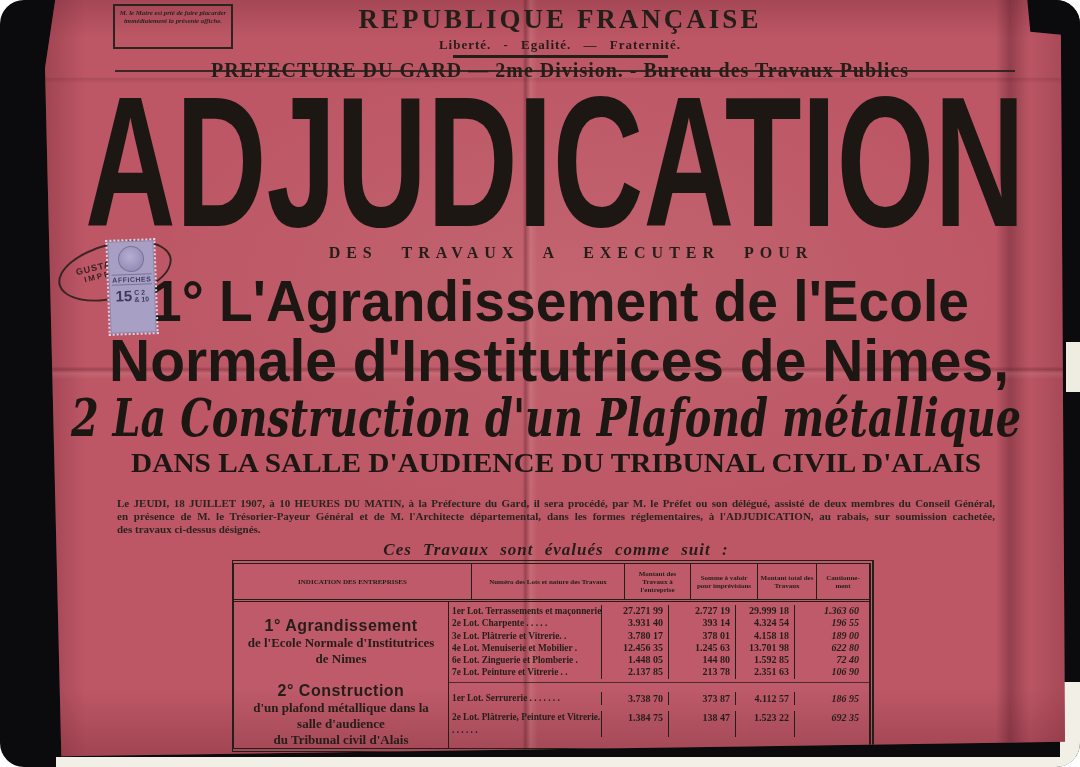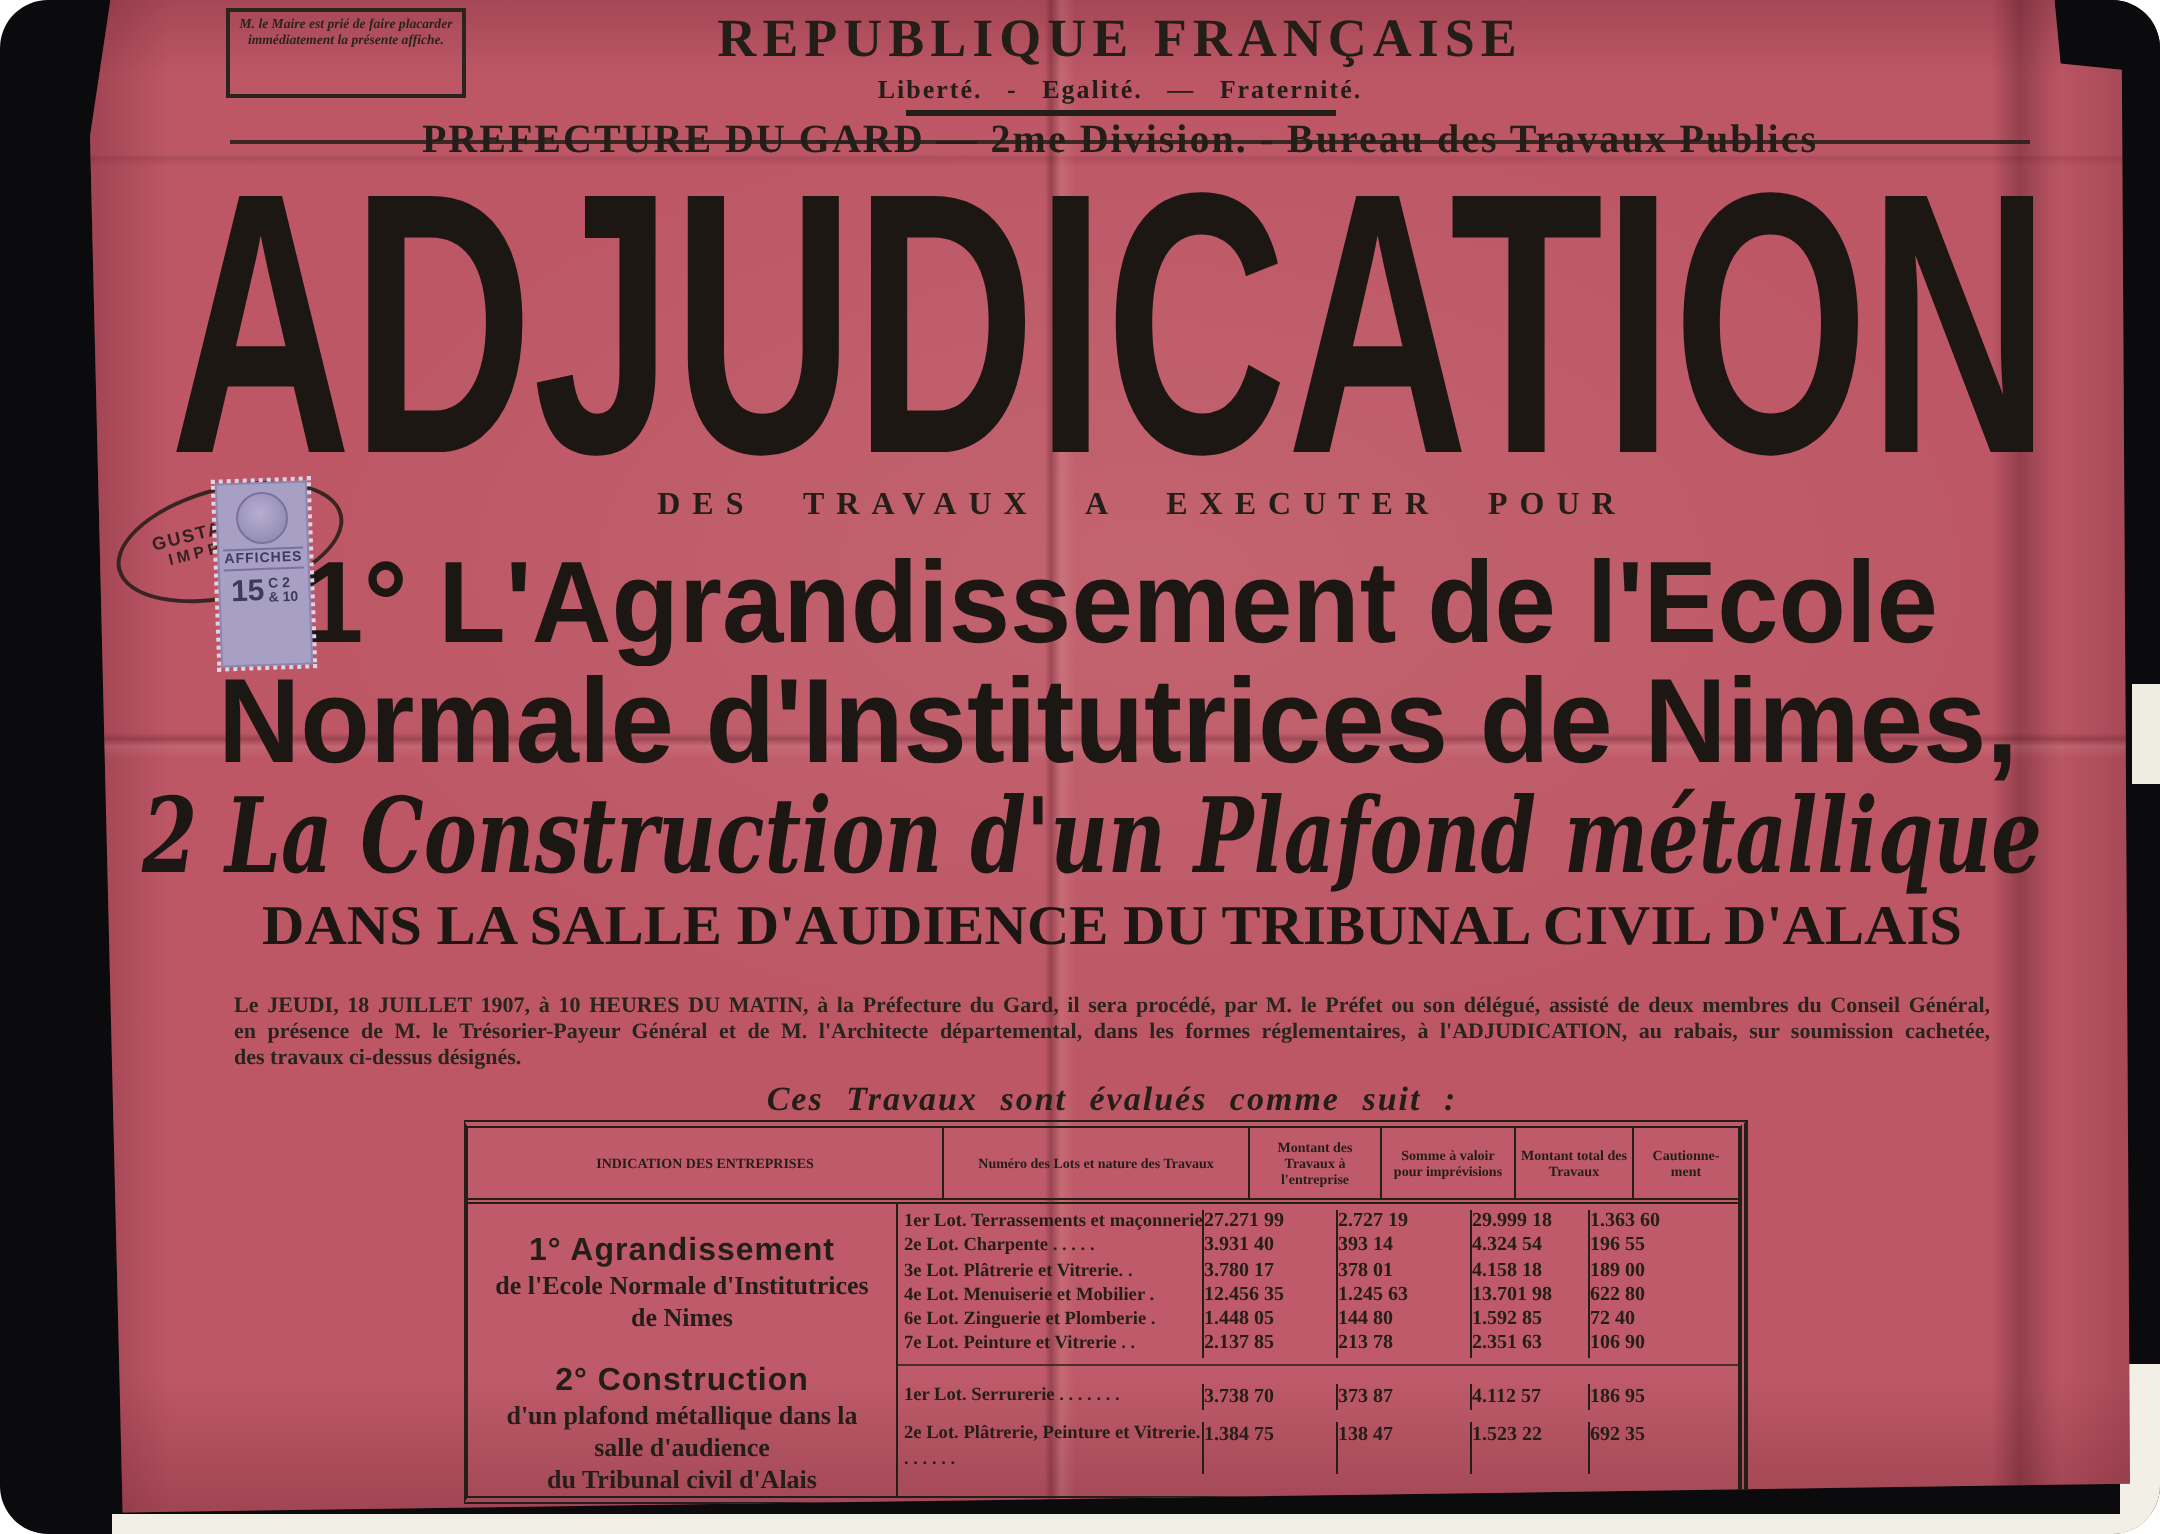--- a/index.html
+++ b/index.html
@@ -97,22 +97,22 @@
   .sec-left { width:215px; border-right:1px solid #241e19; display:flex; flex-direction:column;
               align-items:center; justify-content:center; text-align:center; }
   .sec-rows { flex:1; padding-top:3px; padding-bottom:3px; }
   .sec2 .sec-rows { border-top:1px solid rgba(36,30,25,.75); }
   .lbl-big { font-family:"Liberation Sans",sans-serif; font-weight:900; font-size:16px; letter-spacing:.5px; }
   .lbl { font-size:13px; font-weight:bold; line-height:16px; }
   .row { display:flex; }
   .cl { width:153px; font-size:9.3px; font-weight:bold; line-height:12.3px; padding-left:3px;
         border-right:1px solid #241e19; white-space:nowrap; overflow:hidden; }
   .cl.wrap { white-space:normal; }
-  .num { font-size:10px; font-weight:bold; line-height:12.3px; text-align:left; padding-right:5px; }
-  .n3{width:66px;} .n4{width:67px; border-left:1px solid #241e19;} .n5{width:59px; border-left:1px solid #241e19;} .n6{width:70px; border-left:1px solid #241e19;}
+  .num { font-size:10px; font-weight:bold; line-height:12.3px; text-align:right; padding-right:5px; }
+  .n3{width:66px;} .n4{width:67px; border-left:1px solid #241e19;} .n5{width:59px; border-left:1px solid #241e19;} .n6{width:70px; border-left:1px solid #241e19;font-style:italic;}
   .sec2 .row { margin-top:6px; }
   .sec2 .num, .sec2 .cl { line-height:13px; }
 </style>
 </head>
 <body>
 
 <div class="scene">
 
   <div class="paper-bottom"></div>
   <div class="paper-right-sliver"></div>

